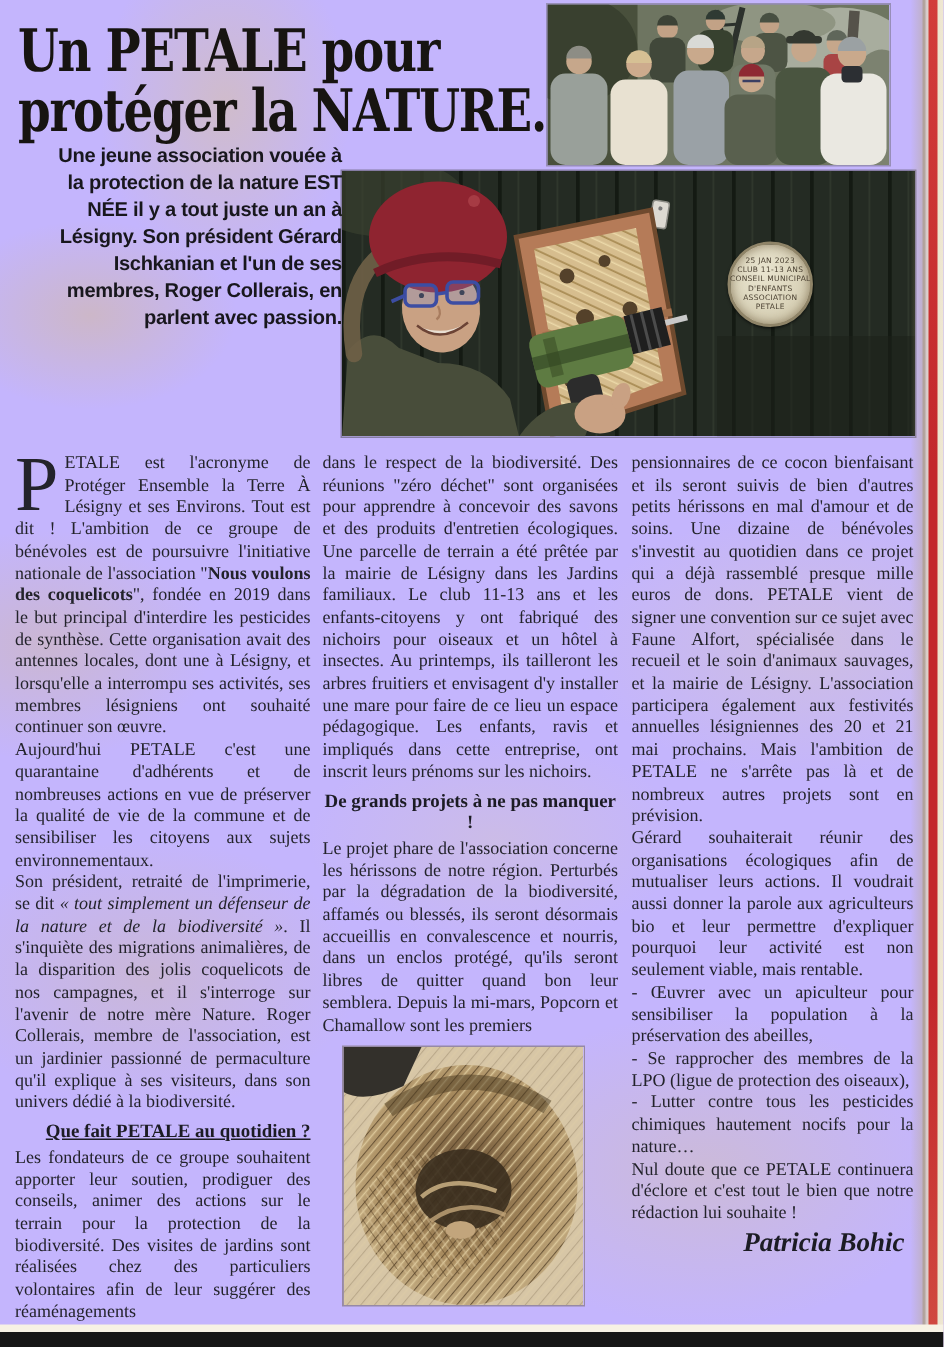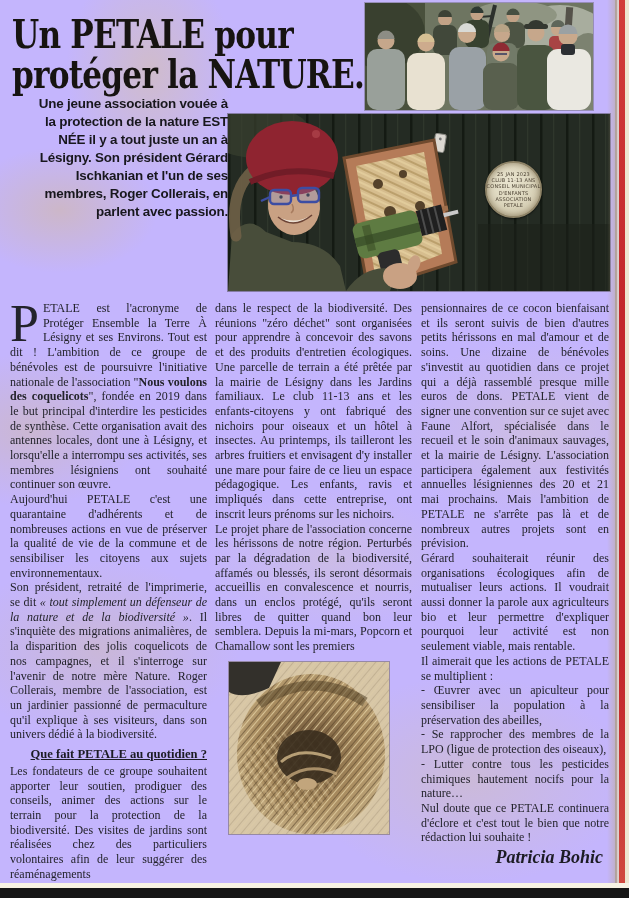--- a/index.html
+++ b/index.html
@@ -197,20 +197,21 @@
   <div class="col col1">
     <p><span class="dropcap">P</span><span>ETALE est l'acronyme de Protéger Ensemble la Terre À Lésigny et ses Environs. Tout est dit ! L'ambition de ce groupe de bénévoles est de poursuivre l'initiative nationale de l'association "</span><b>Nous voulons des coquelicots</b><span>", fondée en 2019 dans le but principal d'interdire les pesticides de synthèse. Cette organisation avait des antennes locales, dont une à Lésigny, et lorsqu'elle a interrompu ses activités, ses membres lésigniens ont souhaité continuer son œuvre.</span></p>
     <p>Aujourd'hui PETALE c'est une quarantaine d'adhérents et de nombreuses actions en vue de préserver la qualité de vie de la commune et de sensibiliser les citoyens aux sujets environnementaux.</p>
     <p><span>Son président, retraité de l'imprimerie, se dit </span><i>« tout simplement un défenseur de la nature et de la biodiversité »</i><span>. Il s'inquiète des migrations animalières, de la disparition des jolis coquelicots de nos campagnes, et il s'interroge sur l'avenir de notre mère Nature. Roger Collerais, membre de l'association, est un jardinier passionné de permaculture qu'il explique à ses visiteurs, dans son univers dédié à la biodiversité.</span></p>
     <h3 class="h-left">Que fait PETALE au quotidien ?</h3>
     <p>Les fondateurs de ce groupe souhaitent apporter leur soutien, prodiguer des conseils, animer des actions sur le terrain pour la protection de la biodiversité. Des visites de jardins sont réalisées chez des particuliers volontaires afin de leur suggérer des réaménagements</p>
   </div>
 
   <div class="col col2">
     <p>dans le respect de la biodiversité. Des réunions "zéro déchet" sont organisées pour apprendre à concevoir des savons et des produits d'entretien écologiques. Une parcelle de terrain a été prêtée par la mairie de Lésigny dans les Jardins familiaux. Le club 11-13 ans et les enfants-citoyens y ont fabriqué des nichoirs pour oiseaux et un hôtel à insectes. Au printemps, ils tailleront les arbres fruitiers et envisagent d'y installer une mare pour faire de ce lieu un espace pédagogique. Les enfants, ravis et impliqués dans cette entreprise, ont inscrit leurs prénoms sur les nichoirs.</p>
+    <h3 class="h-center">De grands projets à ne pas manquer !</h3>
     <p>Le projet phare de l'association concerne les hérissons de notre région. Perturbés par la dégradation de la biodiversité, affamés ou blessés, ils seront désormais accueillis en convalescence et nourris, dans un enclos protégé, qu'ils seront libres de quitter quand bon leur semblera. Depuis la mi-mars, Popcorn et Chamallow sont les premiers</p>
     <div class="photo hedgehog-photo">
       <svg viewBox="0 0 160 172" preserveAspectRatio="none" aria-hidden="true">
         <defs>
           <radialGradient id="hg" cx="50%" cy="45%" r="65%">
             <stop offset="0%" stop-color="#6b5236"></stop>
             <stop offset="55%" stop-color="#a98c5f"></stop>
             <stop offset="100%" stop-color="#cdb88f"></stop>
           </radialGradient>
           <pattern id="sp" width="7" height="7" patternUnits="userSpaceOnUse" patternTransform="rotate(40)">
@@ -233,21 +234,20 @@
         <path d="M52 100 Q70 84 102 96" stroke="#cbb184" stroke-width="3" fill="none" opacity=".85"></path>
         <path d="M58 116 Q80 100 108 112" stroke="#c3a67a" stroke-width="3" fill="none" opacity=".8"></path>
         <ellipse cx="78" cy="122" rx="10" ry="6" fill="#c2a57c"></ellipse>
       </svg>
     </div>
   </div>
 
   <div class="col col3">
     <p>pensionnaires de ce cocon bienfaisant et ils seront suivis de bien d'autres petits hérissons en mal d'amour et de soins. Une dizaine de bénévoles s'investit au quotidien dans ce projet qui a déjà rassemblé presque mille euros de dons. PETALE vient de signer une convention sur ce sujet avec Faune Alfort, spécialisée dans le recueil et le soin d'animaux sauvages, et la mairie de Lésigny. L'association participera également aux festivités annuelles lésigniennes des 20 et 21 mai prochains. Mais l'ambition de PETALE ne s'arrête pas là et de nombreux autres projets sont en prévision.</p>
     <p>Gérard souhaiterait réunir des organisations écologiques afin de mutualiser leurs actions. Il voudrait aussi donner la parole aux agriculteurs bio et leur permettre d'expliquer pourquoi leur activité est non seulement viable, mais rentable.</p>
-    <p>Il aimerait que les actions de PETALE se multiplient :</p>
     <p>- Œuvrer avec un apiculteur pour sensibiliser la population à la préservation des abeilles,</p>
     <p>- Se rapprocher des membres de la LPO (ligue de protection des oiseaux),</p>
     <p>- Lutter contre tous les pesticides chimiques hautement nocifs pour la nature…</p>
     <p>Nul doute que ce PETALE continuera d'éclore et c'est tout le bien que notre rédaction lui souhaite !</p>
     <div class="signature">Patricia Bohic</div>
   </div>
 
   <div class="page-edge"></div>
   <div class="crease"></div>
   <div class="red-strip"></div>

